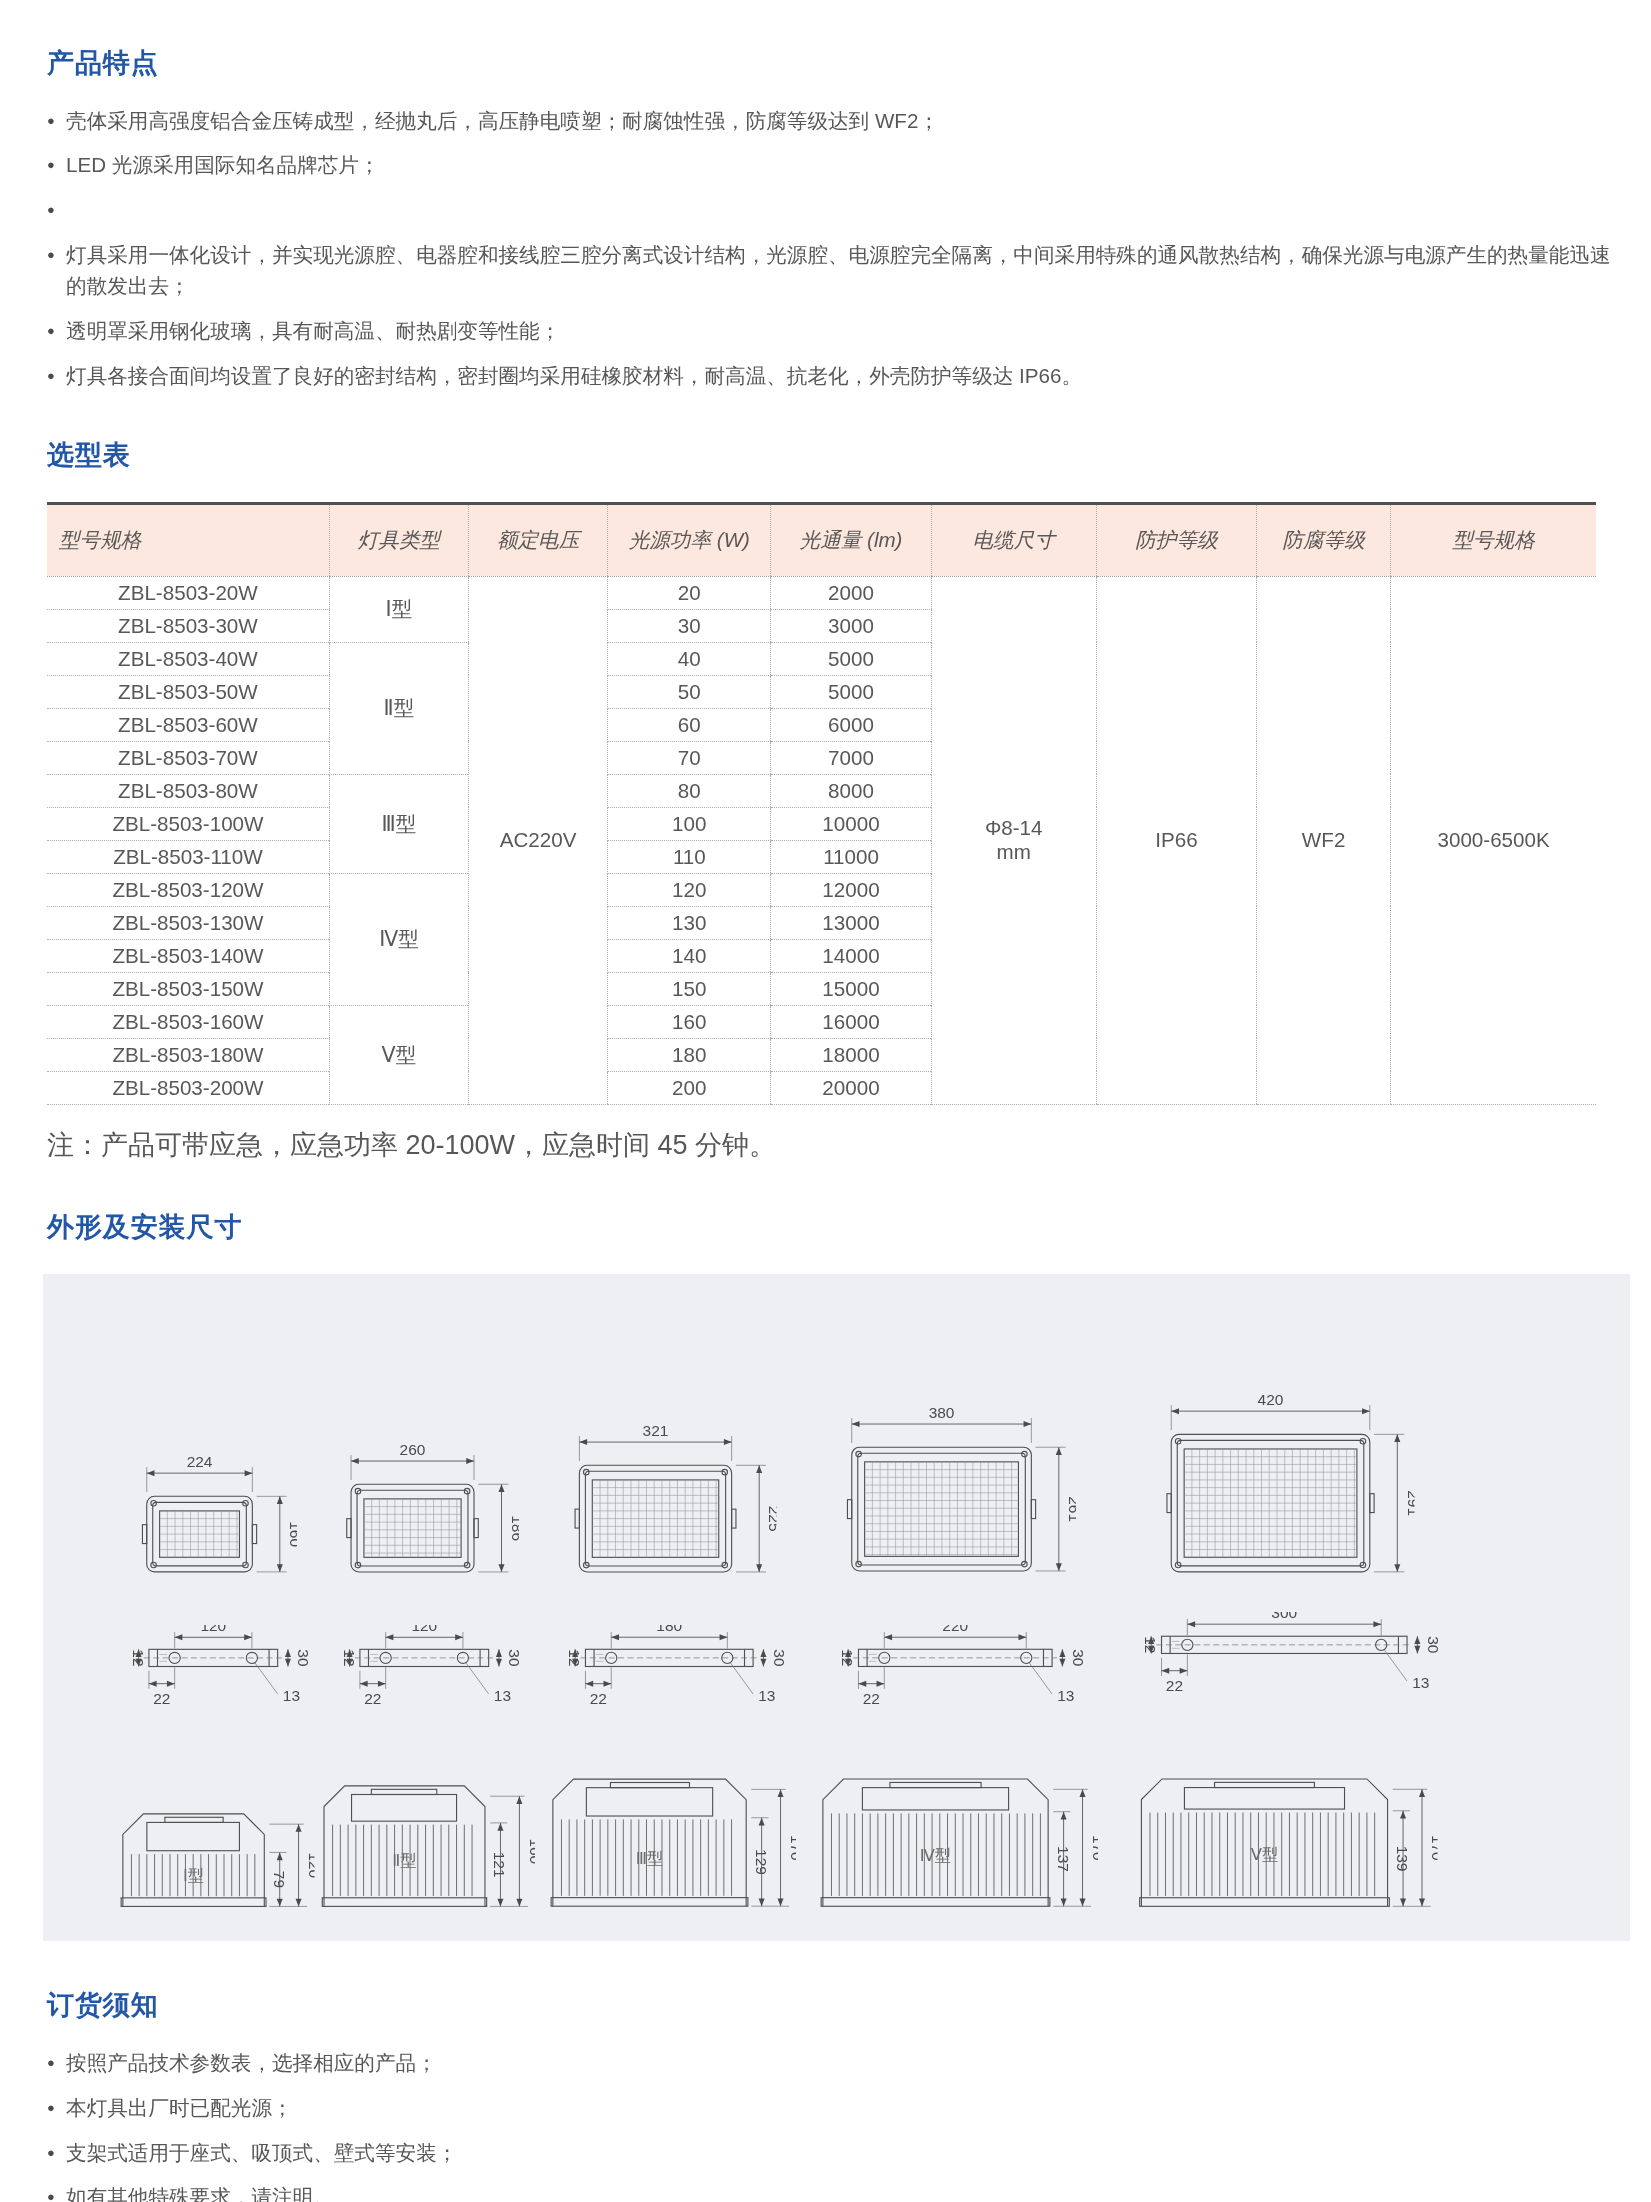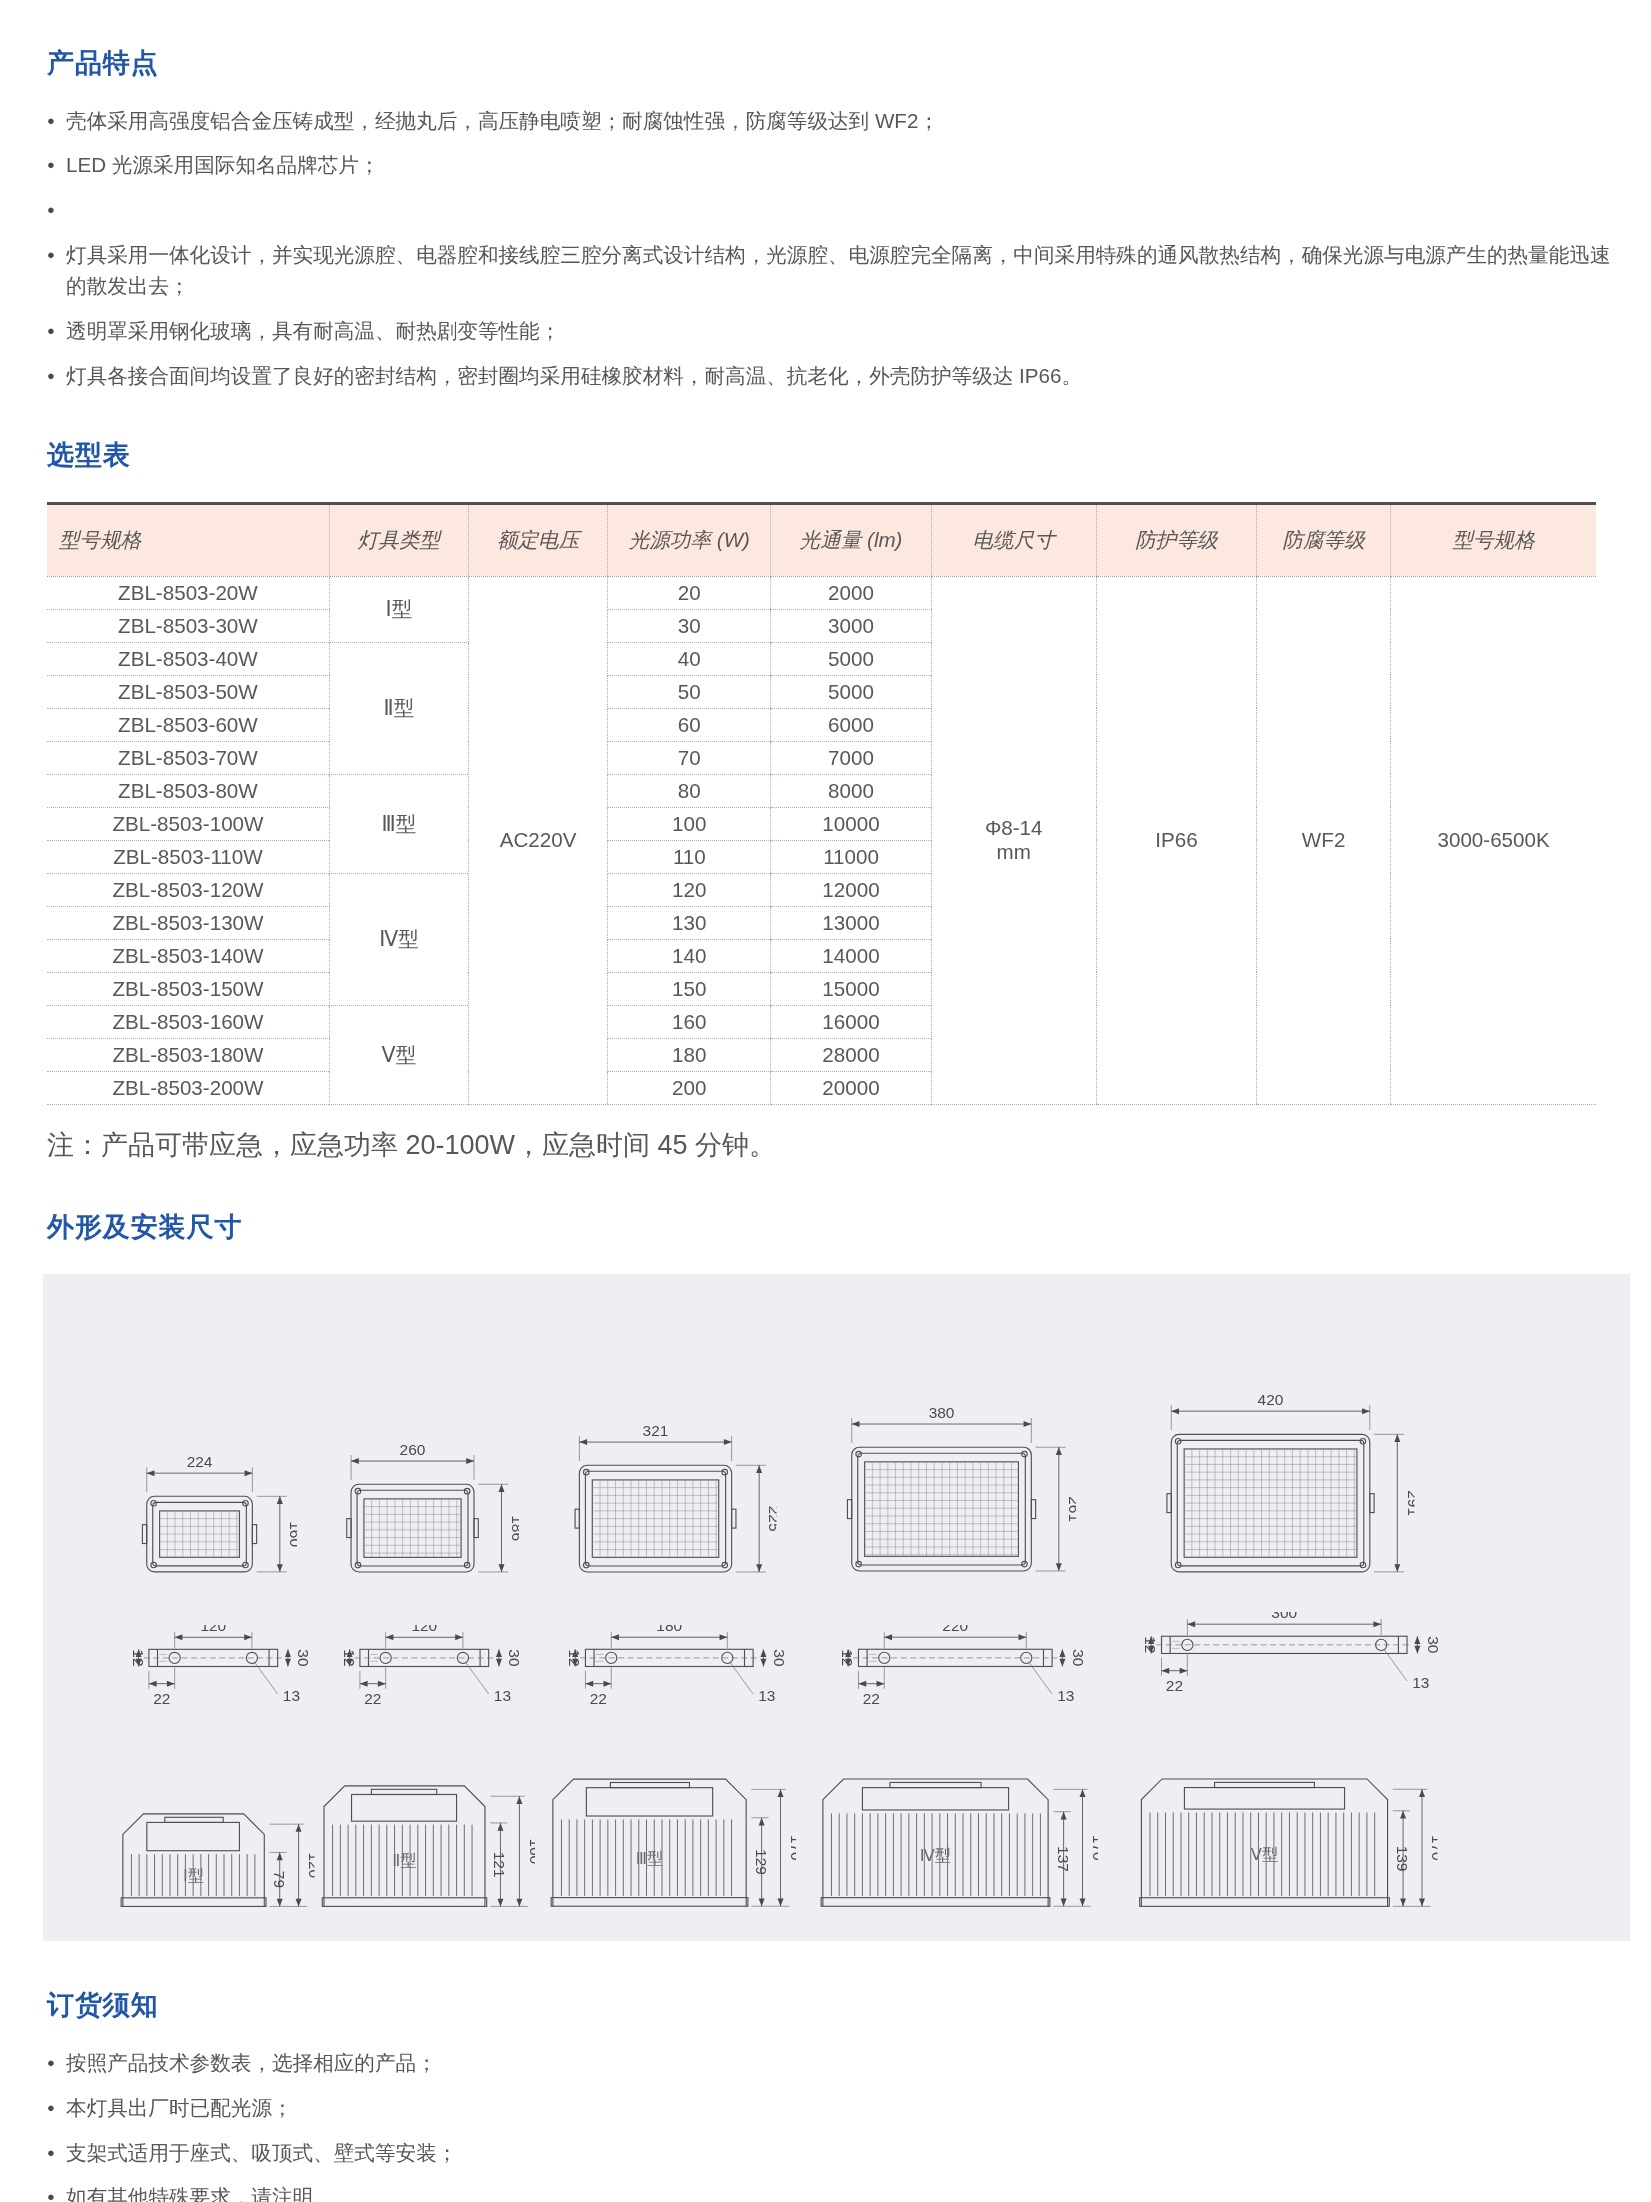--- a/index.html
+++ b/index.html
@@ -168,21 +168,21 @@
         </tr>
         <tr>
           <td class="model">ZBL-8503-160W</td>
           <td rowspan="3">Ⅴ型</td>
           <td>160</td>
           <td>16000</td>
         </tr>
         <tr>
           <td class="model">ZBL-8503-180W</td>
           <td>180</td>
-          <td>28000</td>
+          <td>18000</td>
         </tr>
         <tr>
           <td class="model">ZBL-8503-200W</td>
           <td>200</td>
           <td>20000</td>
         </tr>
       </tbody>
   </table>
   <div class="tbl-note">注：产品可带应急，应急功率 20-100W，应急时间 45 分钟。</div>
 

